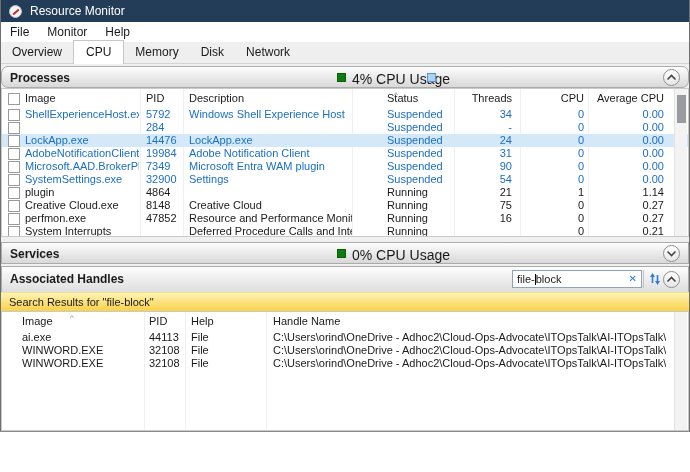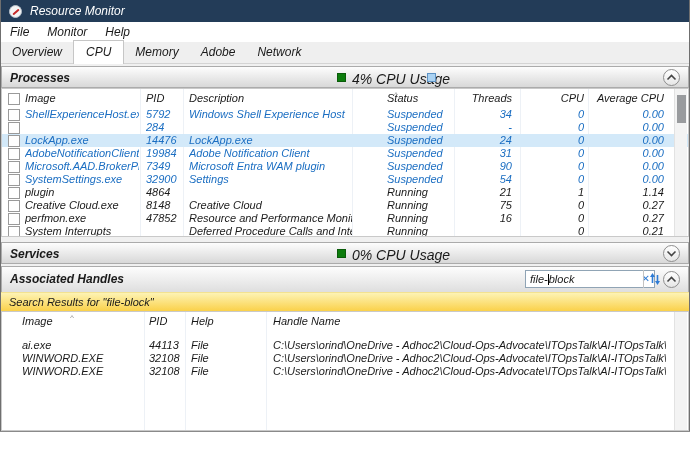--- a/index.html
+++ b/index.html
@@ -1,20 +1,19 @@
 <!DOCTYPE html>
 <html><head>
 <meta charset="utf-8">
 <style>
   html,body{margin:0;padding:0;background:#ffffff;}
   .window{
     position:relative;width:690px;height:472px;overflow:hidden;
     font-family:"Liberation Sans","DejaVu Sans",sans-serif;font-size:11px;color:#1a1a1a;
     background:#ffffff;
-    font-style:italic;
   }
   
   .frame-left,.frame-right{position:absolute;top:0;width:1px;height:432px;background:#6f6f6f;z-index:50;}
   .frame-left{left:0;} .frame-right{right:0;}
   .frame-bottom{position:absolute;left:0;right:0;top:431px;height:1px;background:#8a8a8a;z-index:50;}
 
   
   .titlebar{position:absolute;left:0;top:0;right:0;height:22px;background:#233c58;display:flex;align-items:center;}
   .appicon{position:relative;width:13px;height:13px;margin-left:9px;border-radius:50%;background:#f4f4f4;border:1px solid #b9c2cc;box-sizing:border-box;}
   .appicon .needle{position:absolute;left:2px;top:5px;width:8px;height:2px;background:#c62828;transform:rotate(-40deg);border-radius:1px;}
@@ -62,21 +61,21 @@
   .h-img{position:absolute;left:20px;width:118px;white-space:nowrap;overflow:hidden;}
   .h-pid{position:absolute;left:147px;width:40px;}
   .h-type{position:absolute;left:189px;width:72px;}
   .h-name{position:absolute;left:271px;right:22px;white-space:nowrap;overflow:hidden;}
 
   
   .scrolltrack{position:absolute;right:1px;top:0;bottom:0;width:13px;background:#f3f3f3;border-left:1px solid #e2e2e2;box-sizing:border-box;}
   .scrollthumb{position:absolute;left:2px;width:9px;top:6px;height:28px;background:#999b9e;}
 
   
-  .searchbox{position:absolute;left:523px;top:3px;width:128px;height:16px;background:#ffffff;border:1px solid #90a4b5;box-sizing:content-box;line-height:16px;}
+  .searchbox{position:absolute;left:510px;top:3px;width:128px;height:16px;background:#ffffff;border:1px solid #90a4b5;box-sizing:content-box;line-height:16px;}
   .searchtext{position:absolute;left:4px;top:0;}
   .caret{display:inline-block;width:1px;height:11px;background:#000;vertical-align:-2px;}
   .clearx{position:absolute;right:4px;top:0;color:#2e7cd6;font-weight:bold;font-size:10px;}
   .refdivider{position:absolute;left:641px;top:3px;width:1px;height:18px;background:#c3c3c3;}
   .refbtn{position:absolute;left:644px;top:3px;width:17px;height:18px;display:flex;align-items:center;justify-content:center;}
 
   
   .banner{position:absolute;left:1px;right:1px;top:292px;height:18px;line-height:18px;background:linear-gradient(#fdf3b4,#fad14a);border-top:1px solid #f3e290;border-bottom:1px solid #d9a91f;box-sizing:content-box;padding-left:8px;color:#1a1a1a;}
   .belowwin{position:absolute;left:0;right:0;top:432px;height:40px;background:#ffffff;}
 </style>
@@ -95,27 +94,27 @@
   <div class="menubar">
     <span class="menuitem">File</span>
     <span class="menuitem">Monitor</span>
     <span class="menuitem">Help</span>
   </div>
 
   <div class="tabstrip">
     <span class="tab">Overview</span>
     <span class="tab active">CPU</span>
     <span class="tab">Memory</span>
-    <span class="tab">Adobe</span>
+    <span class="tab">Disk</span>
     <span class="tab">Network</span>
   </div>
 
   <div class="client"></div>
 
-  <div class="secbar" style="top:66px;">
+  <div class="secbar" style="top:66px;border-radius:7px;">
     <span class="sectitle">Processes</span>
     <span class="legend-sq legend-green" style="left:335px;"></span>
     <span class="legend-label" style="left:350px;">4% CPU Usage</span>
     <span class="legend-sq legend-blue" style="left:425px;"></span>
     <span class="chevbtn">
       <svg width="11" height="7" viewBox="0 0 11 7">
           <polyline points="1.5,5.5 5.5,1.5 9.5,5.5" fill="none" stroke="#444" stroke-width="1.6"></polyline>
         </svg>
     </span>
   </div>
@@ -285,21 +284,21 @@
     <span class="vline" style="left:142px;"></span>
       <span class="vline" style="left:183px;"></span>
     <span class="vline" style="left:264px;"></span>
     <div class="thead">
       <span class="h-img">Image</span>
       <span class="sortcaret" style="left:68px;">^</span>
       <span class="h-pid">PID</span>
       <span class="h-type">Help</span>
       <span class="h-name">Handle Name</span>
     </div>
-    <div style="position:relative;margin-top:8px;">
+    <div style="position:relative;margin-top:0;">
         <div class="hrow">
           <span class="h-img">ai.exe</span>
           <span class="h-pid">44113</span>
           <span class="h-type">File</span>
           <span class="h-name">C:\Users\orind\OneDrive - Adhoc2\Cloud-Ops-Advocate\ITOpsTalk\AI-ITOpsTalk\File-Block</span>
         </div>
         <div class="hrow">
           <span class="h-img">WINWORD.EXE</span>
           <span class="h-pid">32108</span>
           <span class="h-type">File</span>

